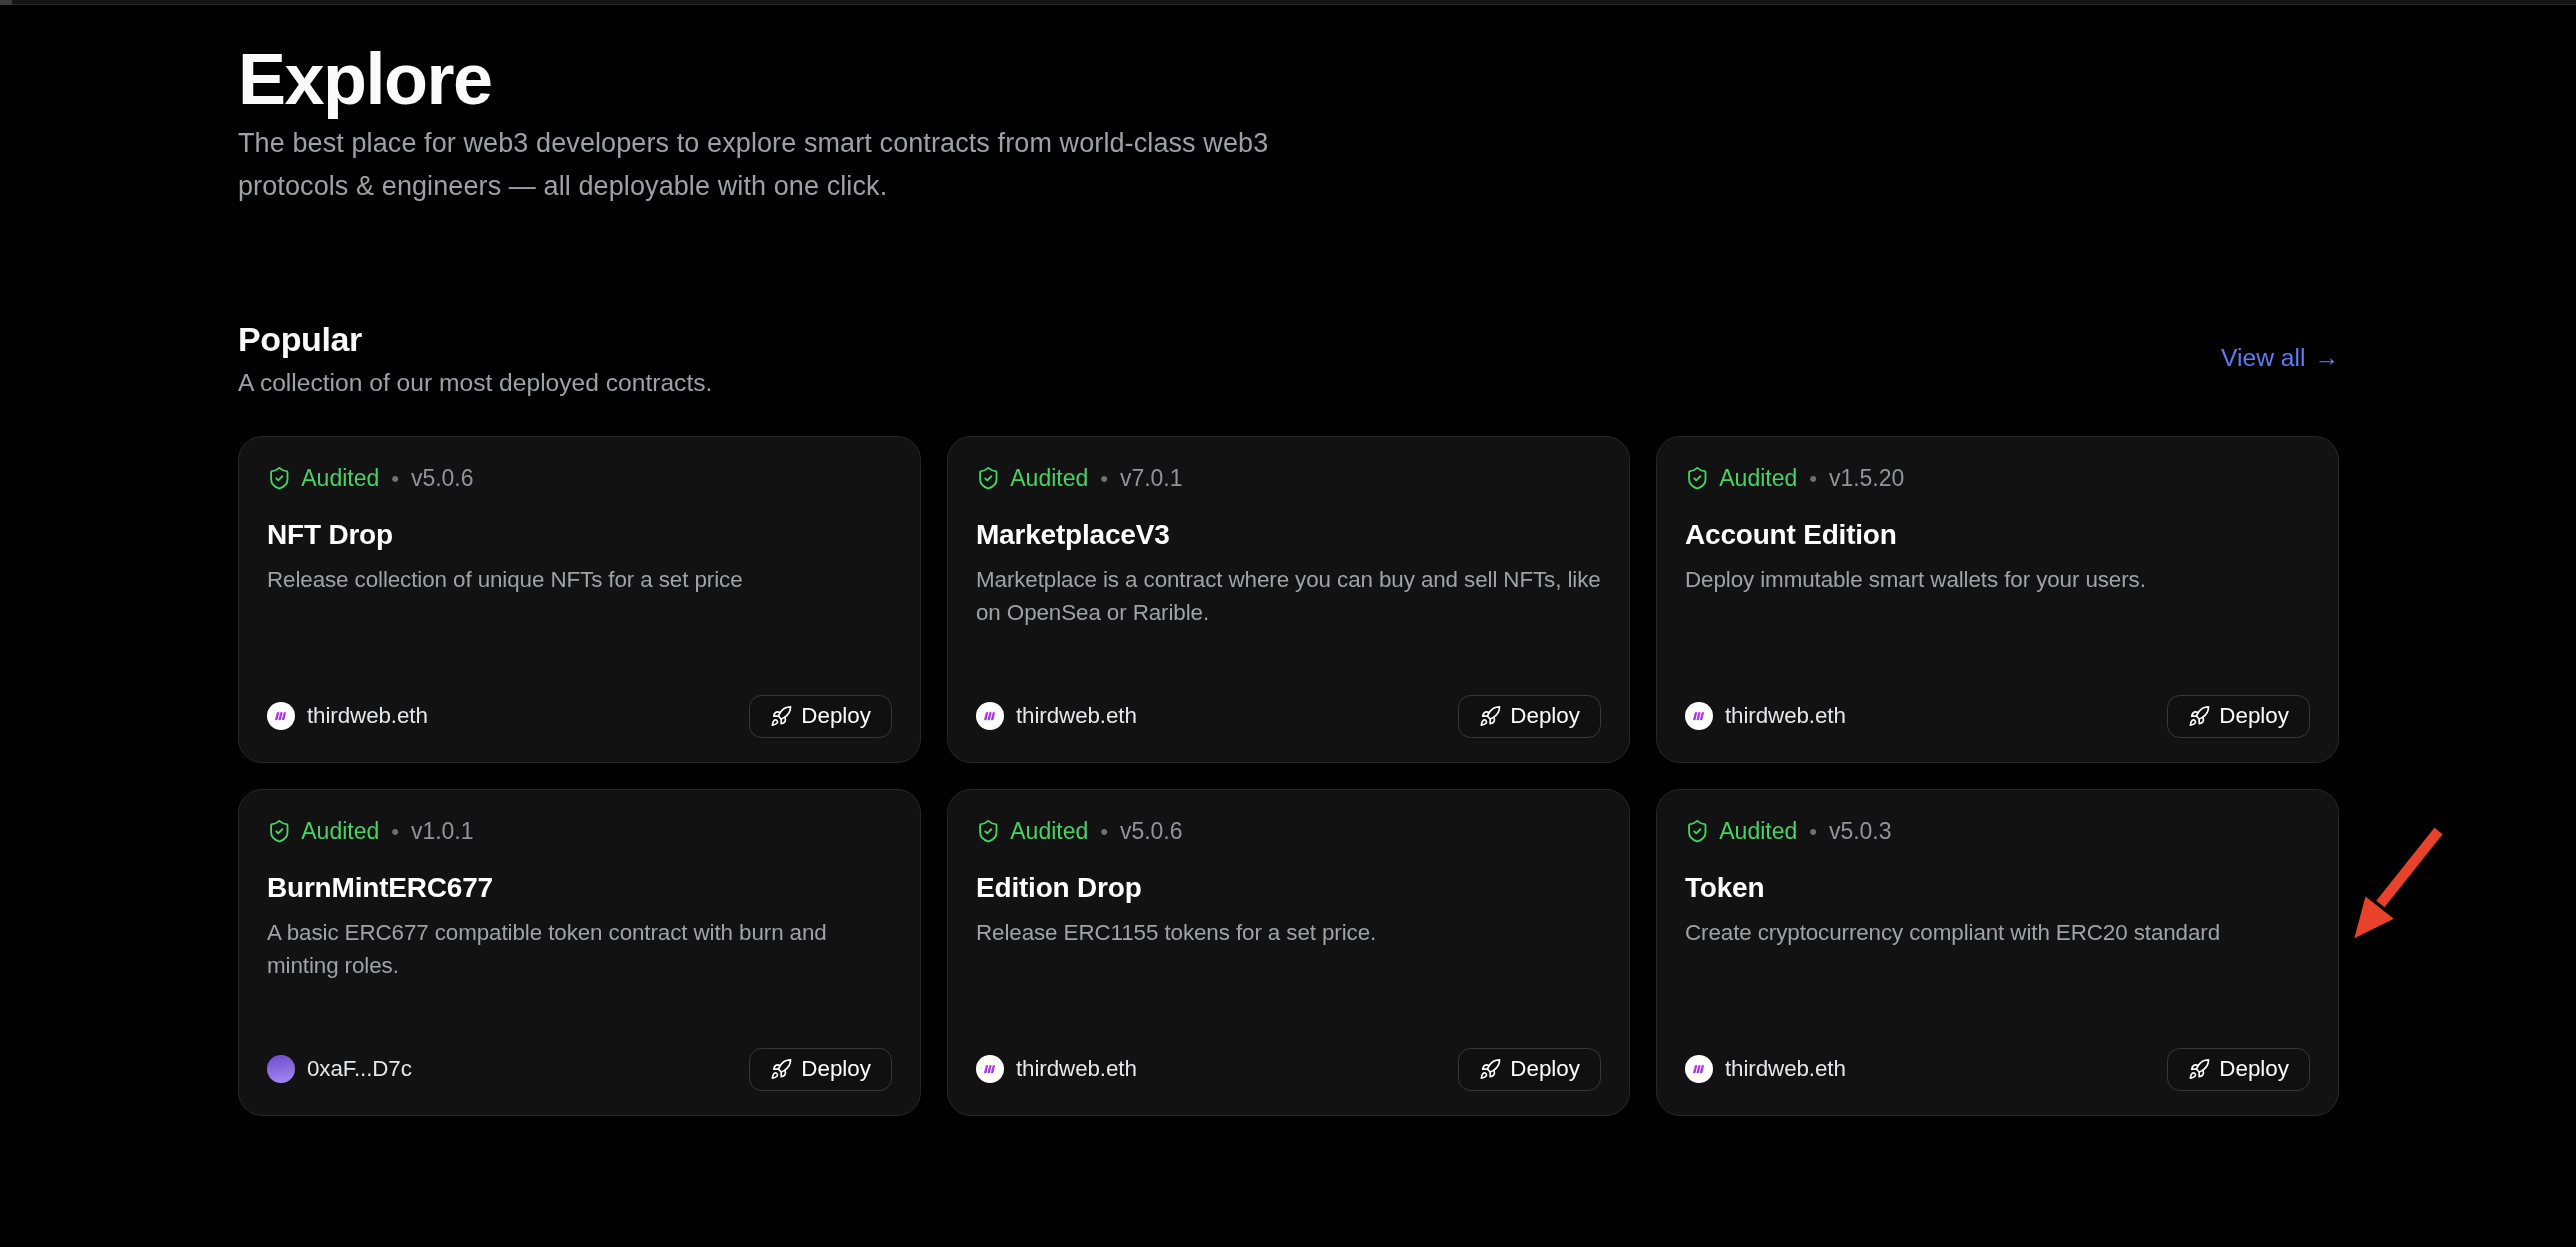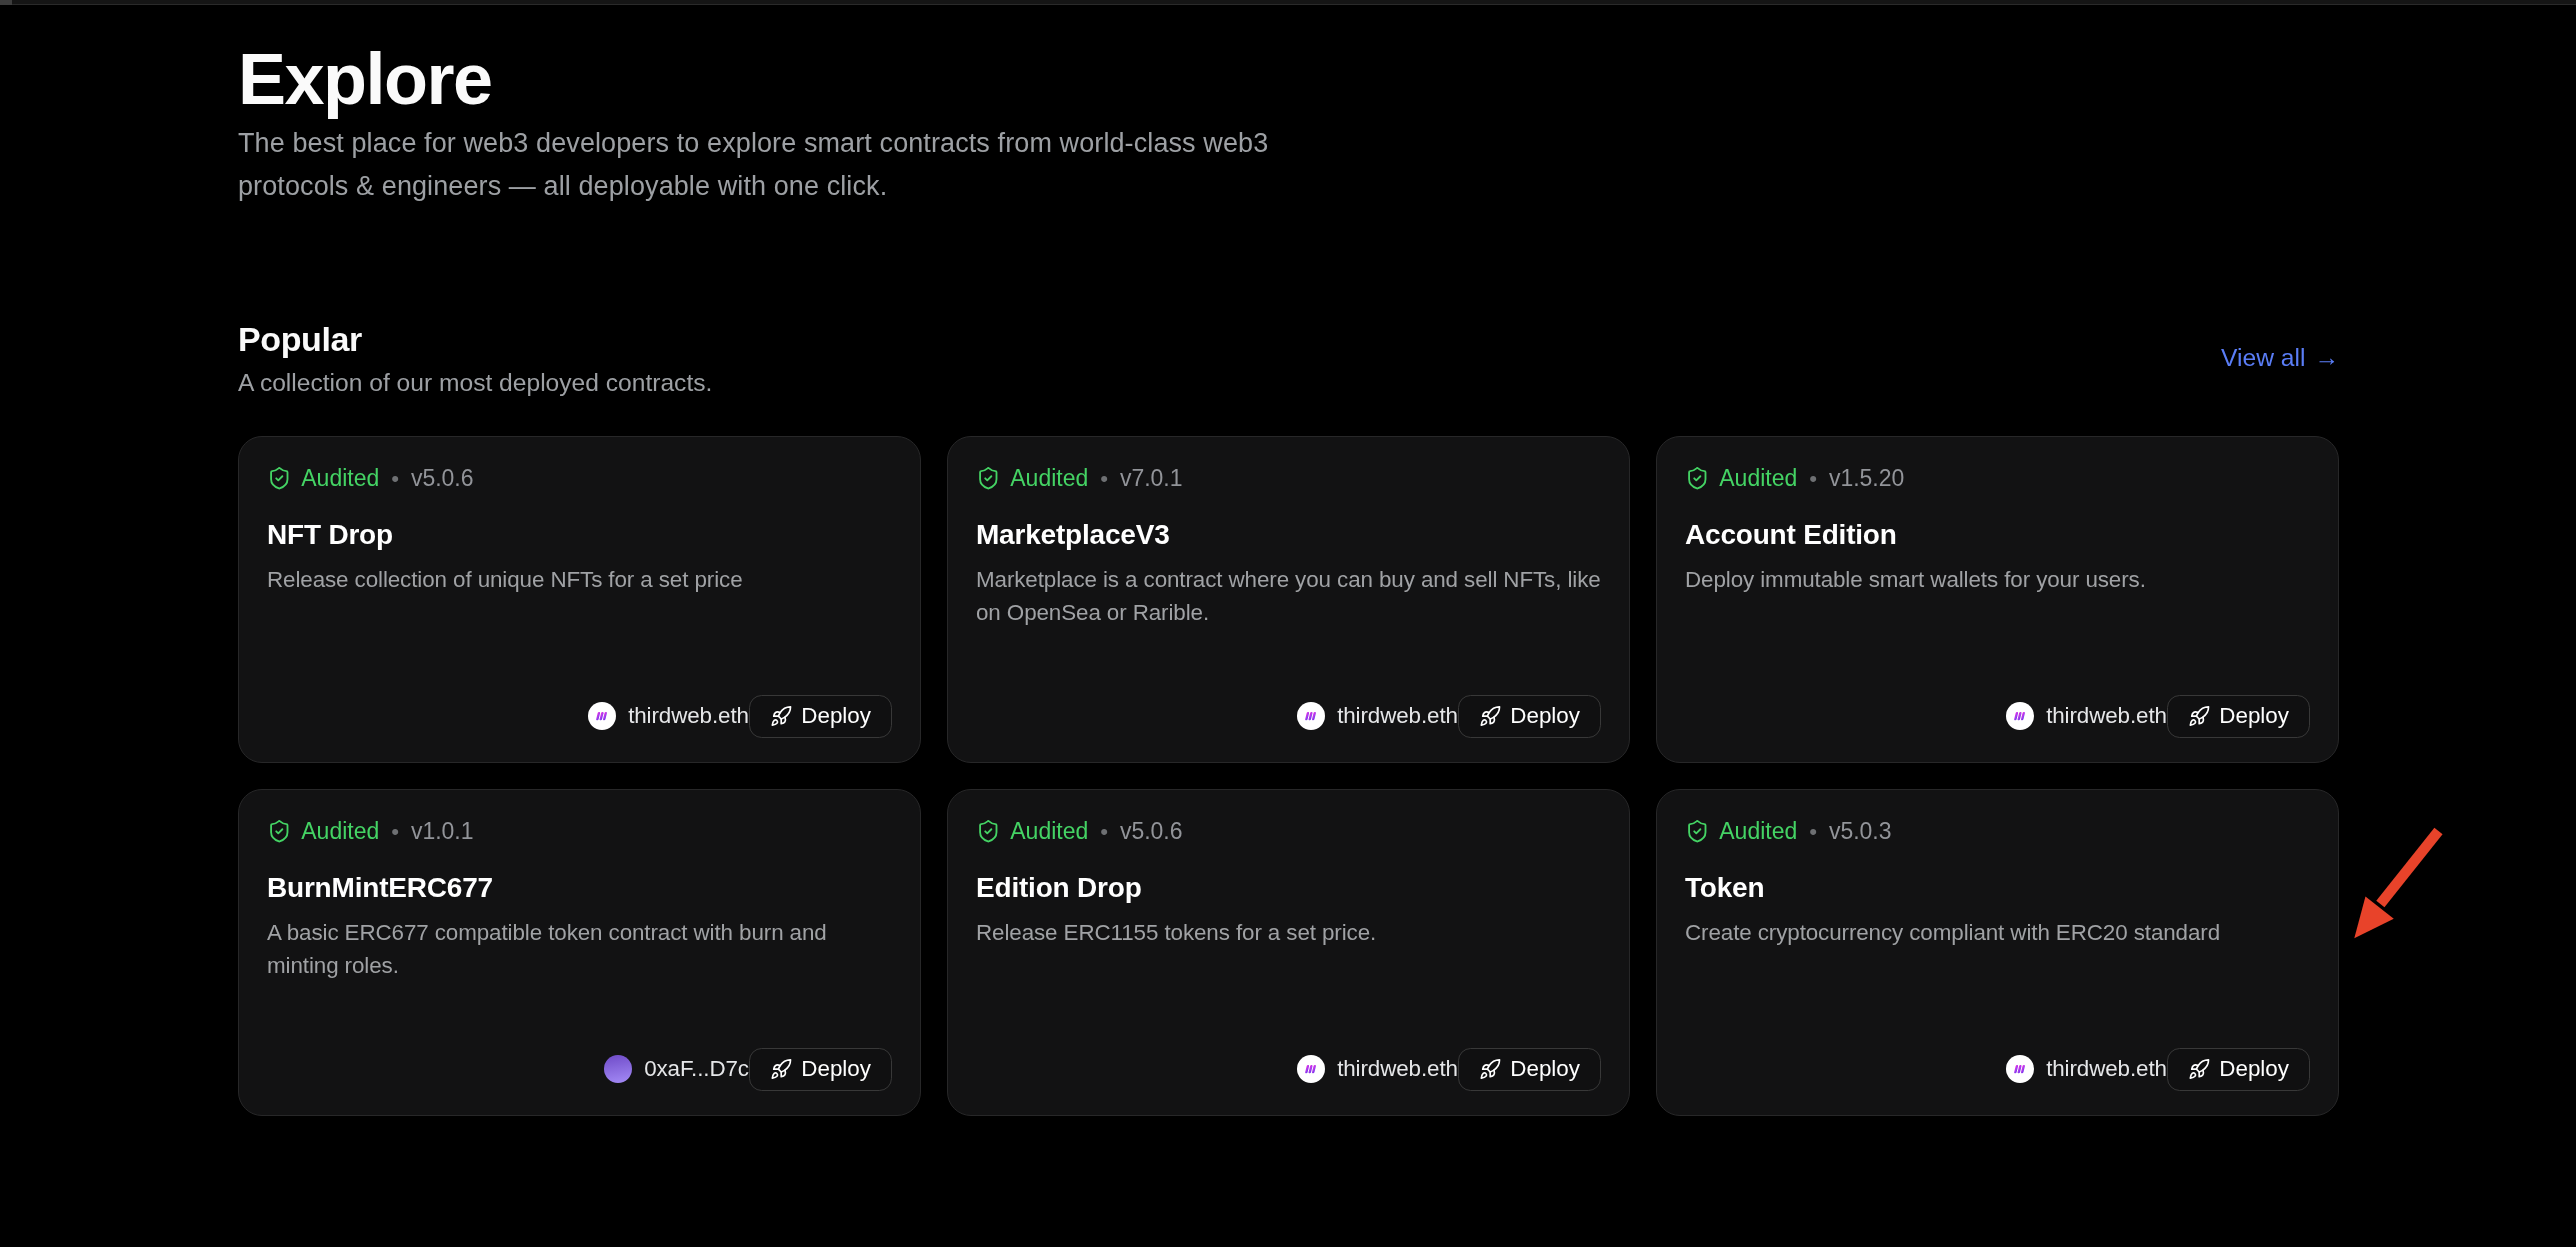--- a/index.html
+++ b/index.html
@@ -58,21 +58,21 @@
     margin-top: 27px; font-size: 28px; font-weight: 700;
     letter-spacing: -0.2px; color: #ffffff;
   }
   .card-desc {
     margin-top: 12px; font-size: 22.4px; line-height: 1.48;
     color: #a0a2a5; letter-spacing: -0.1px;
   }
 
   .card-footer {
     margin-top: auto; display: flex; align-items: center;
-    justify-content: flex-end;
+    justify-content: space-between;
   }
   .publisher { display: flex; align-items: center; gap: 12px; cursor: pointer; }
   .avatar {
     width: 28px; height: 28px; border-radius: 50%;
     display: flex; align-items: center; justify-content: center; overflow: hidden;
   }
   .avatar-thirdweb { background: #ffffff; }
   .avatar-thirdweb svg { width: 16.4px; height: 16.4px; }
   .avatar-purple { background: linear-gradient(170deg, #7451cc 10%, #9f85f2 90%); }
   .pub-name { font-size: 22.4px; color: #e6e7e9; letter-spacing: -0.1px; }

